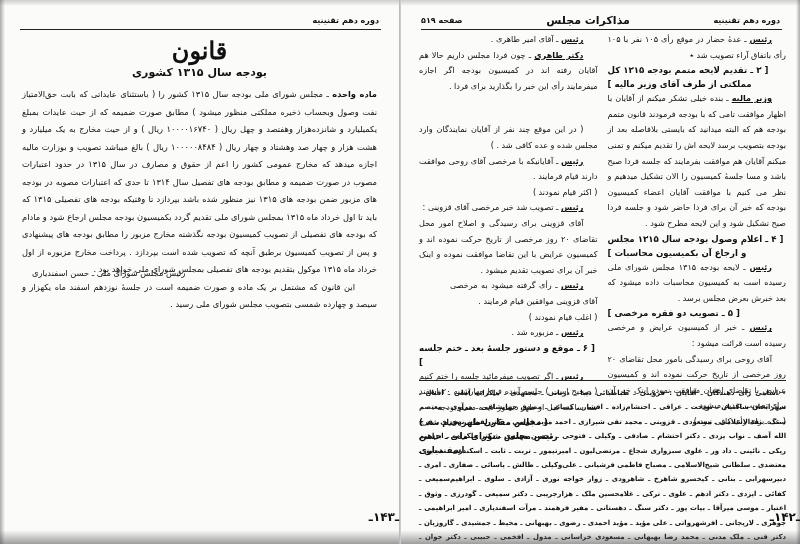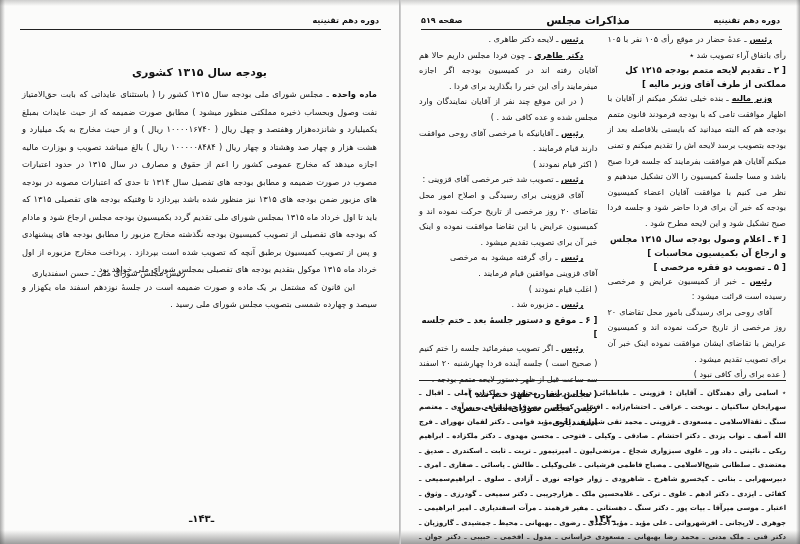--- a/index.html
+++ b/index.html
@@ -59,35 +59,35 @@
       font-size: 8.3px; line-height: 17.5px; text-align: justify;
     }
     .law-body .lead { font-weight: bold; }
     .law-body p { margin: 0; }
     .law-body p.indent { text-indent: 22px; }
     .signature {
       position: absolute; top: 268px; left: 32px;
       font-size: 8.3px; direction: rtl;
     }
     .page-number {
-      position: absolute; bottom: 20px; left: 4px; right: 0; text-align: center;
-      font-size: 10px; font-weight: bold; direction: ltr;
+      position: absolute; bottom: 20px; left: 4px; right: 0; text-align: right;
+      font-size: 12px; font-weight: bold; direction: ltr;
     }
     
     .cols {
       position: absolute; top: 32px; left: 18px; right: 14px; height: 346px;
       display: flex; flex-direction: row; gap: 10px;
     }
     .col {
       flex: 1; font-size: 8.1px; line-height: 15.6px; text-align: justify;
     }
     .col p { margin: 0; }
     .col .speaker { font-weight: bold; text-decoration: underline; }
     .col .section-head {
-      text-align: right; font-weight: bold; font-size: 8.6px; line-height: 14px;
+      text-align: left; font-weight: bold; font-size: 8.6px; line-height: 14px;
     }
     .col .center { }
     .bottom-rule {
       position: absolute; top: 380px; left: 18px; right: 14px;
       border-top: 1.5px solid #222;
     }
     .footnote {
       position: absolute; top: 386px; left: 18px; right: 14px;
       font-size: 6.9px; line-height: 14.4px; text-align: justify; font-weight: bold;
     }
@@ -106,29 +106,30 @@
       <span>صفحه ۵۱۹</span>
     </div>
     <div class="head-rule"></div>
 
     <div class="cols">
       <div class="col" id="col-right">
           <p style="text-indent: 14px;"><span class="speaker">رئیس</span><span> ـ عدهٔ حضار در موقع رأی ۱۰۵ نفر با ۱۰۵ رأی باتفاق آراء تصویب شد ٭</span></p>
           <p class="section-head">[ ۳ ـ تقدیم لایحه متمم بودجه ۱۳۱۵ کل مملکتی از طرف آقای وزیر مالیه ]</p>
           <p style="text-indent: 14px;"><span class="speaker">وزیر مالیه</span><span> ـ بنده خیلی تشکر میکنم از آقایان با اظهار موافقت تامی که با بودجه فرمودند قانون متمم بودجه هم که البته میدانید که بایستی بلافاصله بعد از بودجه بتصویب برسد لایحه اش را تقدیم میکنم و تمنی میکنم آقایان هم موافقت بفرمایند که جلسه فردا صبح باشد و مسا جلسهٔ کمیسیون را الان تشکیل میدهیم و نظر می کنیم با موافقت آقایان اعضاء کمیسیون بودجه که خبر آن برای فردا حاضر شود و جلسه فردا صبح تشکیل شود و این لایحه مطرح شود .</span></p>
           <p class="section-head">[ ۴ ـ اعلام وصول بودجه سال ۱۳۱۵ مجلس و ارجاع آن بکمیسیون محاسبات ]</p>
+          <p style="text-indent: 14px;"><span class="speaker">رئیس</span><span> ـ لایحه بودجه ۱۳۱۵ مجلس شورای ملی رسیده است به کمیسیون محاسبات داده میشود که بعد خبرش بعرض مجلس برسد .</span></p>
           <p class="section-head">[ ۵ ـ تصویب دو فقره مرخصی ]</p>
           <p style="text-indent: 14px;"><span class="speaker">رئیس</span><span> ـ خبر از کمیسیون عرایض و مرخصی رسیده است قرائت میشود :</span></p>
           <p style="text-indent: 14px;">آقای روحی برای رسیدگی بامور محل تقاضای ۲۰ روز مرخصی از تاریخ حرکت نموده اند و کمیسیون عرایض با تقاضای ایشان موافقت نموده اینک خبر آن برای تصویب تقدیم میشود .</p>
           <p class="center">( عده برای رأی کافی نبود )</p>
         </div>
       <div class="col" id="col-left">
-          <p style="text-indent: 14px;"><span class="speaker">رئیس</span><span> ـ لایحه دکتر طاهری .</span></p>
+          <p style="text-indent: 14px;"><span class="speaker">رئیس</span><span> ـ آقای امیر طاهری .</span></p>
           <p style="text-indent: 14px;"><span class="speaker">دکتر طاهری</span><span> ـ چون فردا مجلس داریم حالا هم آقایان رفته اند در کمیسیون بودجه اگر اجازه میفرمایند رأی این خبر را بگذارید برای فردا .</span></p>
-          <p style="text-indent: 14px;">( در این موقع چند نفر از آقایان نمایندگان وارد مجلس شده و عده کافی شد . )</p>
+          <p style="text-indent: 14px; margin-top: 28px;">( در این موقع چند نفر از آقایان نمایندگان وارد مجلس شده و عده کافی شد . )</p>
           <p style="text-indent: 14px;"><span class="speaker">رئیس</span><span> ـ آقایانیکه با مرخصی آقای روحی موافقت دارند قیام فرمایند .</span></p>
           <p class="center">( اکثر قیام نمودند )</p>
           <p style="text-indent: 14px;"><span class="speaker">رئیس</span><span> ـ تصویب شد خبر مرخصی آقای قزوینی :</span></p>
           <p style="text-indent: 14px;">آقای قزوینی برای رسیدگی و اصلاح امور محل تقاضای ۲۰ روز مرخصی از تاریخ حرکت نموده اند و کمیسیون عرایض با این تقاضا موافقت نموده و اینک خبر آن برای تصویب تقدیم میشود .</p>
           <p style="text-indent: 14px; margin-left: 31px;"><span class="speaker">رئیس</span><span> ـ رأی گرفته میشود به مرخصی آقای قزوینی موافقین قیام فرمایند .</span></p>
           <p class="center">( اغلب قیام نمودند )</p>
           <p style="text-indent: 14px;"><span class="speaker">رئیس</span><span> ـ مزبوره شد .</span></p>
           <p class="section-head">[ ۶ ـ موقع و دستور جلسهٔ بعد ـ ختم جلسه ]</p>
           <p style="text-indent: 14px;"><span class="speaker">رئیس</span><span> ـ اگر تصویب میفرمائید جلسه را ختم کنیم ( صحیح است ) جلسه آینده فردا چهارشنبه ۲۰ اسفند سه ساعت قبل از ظهر دستور لایحه متمم بودجه .</span></p>
           <p class="section-head">( مجلس مقارن ظهر ختم شد )</p>
@@ -144,20 +145,21 @@
 
   <div class="page page-left">
     <div class="scan-edge-top"></div>
     <div class="scan-edge-left"></div>
     <div class="running-head">
       <span>دوره دهم تقنینیه</span>
       <span></span>
     </div>
     <div class="head-rule"></div>
 
+    <div class="law-title">قانون</div>
     <div class="law-subtitle">بودجه سال ۱۳۱۵ کشوری</div>
 
     <div class="law-body">
       <p>
         <span class="lead">ماده واحده</span><span> ـ مجلس شورای ملی بودجه سال ۱۳۱۵ کشور را ( باستثنای عایداتی که بابت حق‌الامتیاز نفت وصول وبحساب ذخیره مملکتی منظور میشود ) مطابق صورت ضمیمه که از حیث عایدات بمبلغ یکمیلیارد و شانزده‌هزار وهفتصد و چهل ریال ( ۱۰۰۰۰۱۶۷۴۰ ریال ) و از حیث مخارج به یک میلیارد و هشت هزار و چهار صد وهشتاد و چهار ریال ( ۱۰۰۰۰۰۸۴۸۴ ریال ) بالغ میباشد تصویب و بوزارت مالیه اجازه میدهد که مخارج عمومی کشور را اعم از حقوق و مصارف در سال ۱۳۱۵ در حدود اعتبارات مصوب در صورت ضمیمه و مطابق بودجه های تفصیل سال ۱۳۱۴ تا حدی که اعتبارات مصوبه در بودجه های مزبور ضمن بودجه های ۱۳۱۵ نیز منظور شده باشد بپردازد تا وقتیکه بودجه های تفصیلی ۱۳۱۵ که باید تا اول خرداد ماه ۱۳۱۵ بمجلس شورای ملی تقدیم گردد بکمیسیون بودجه مجلس ارجاع شود و مادام که بودجه های تفصیلی از تصویب کمیسیون بودجه نگذشته مخارج مزبور را مطابق بودجه های پیشنهادی و پس از تصویب کمیسیون برطبق آنچه که تصویب شده است بپردازد . پرداخت مخارج مزبوره از اول خرداد ماه ۱۳۱۵ موکول بتقدیم بودجه های تفصیلی بمجلس شورای ملی خواهد بود .</span>
       </p>
       <p class="indent">این قانون که مشتمل بر یک ماده و صورت ضمیمه است در جلسهٔ نوزدهم اسفند ماه یکهزار و سیصد و چهارده شمسی بتصویب مجلس شورای ملی رسید .</p>
     </div>
 
     <div class="signature">رئیس مجلس شورای ملی ـ حسن اسفندیاری</div>

